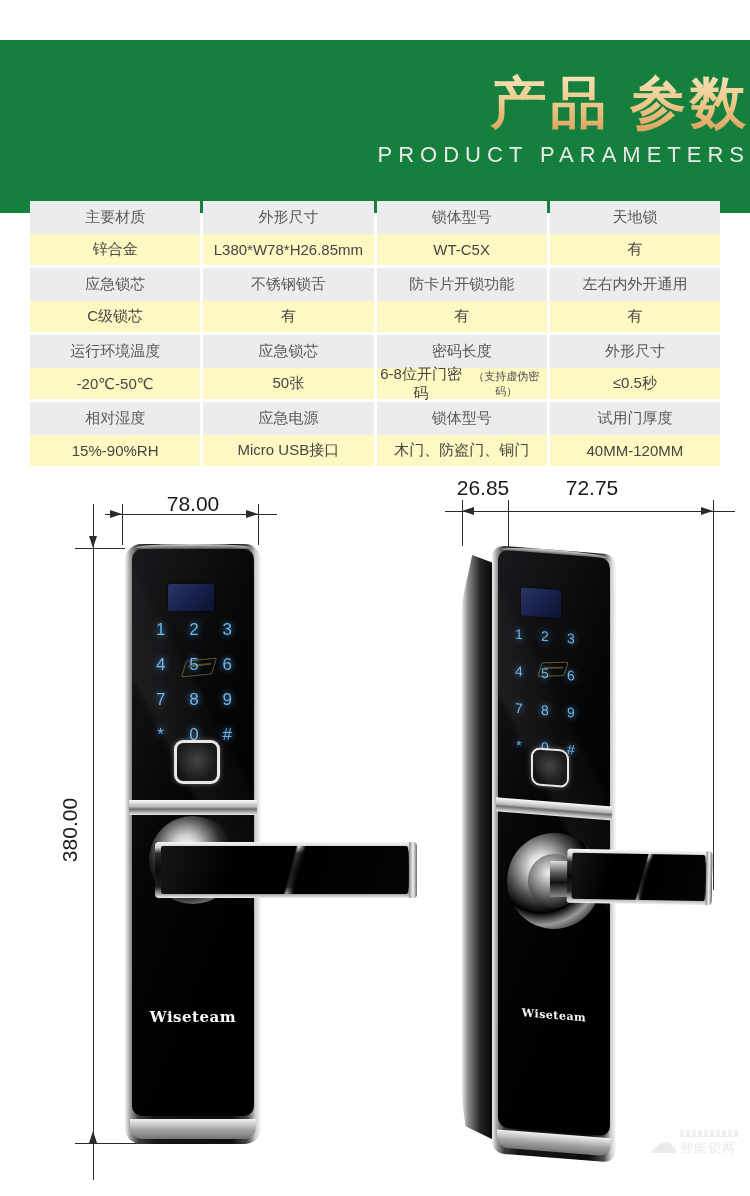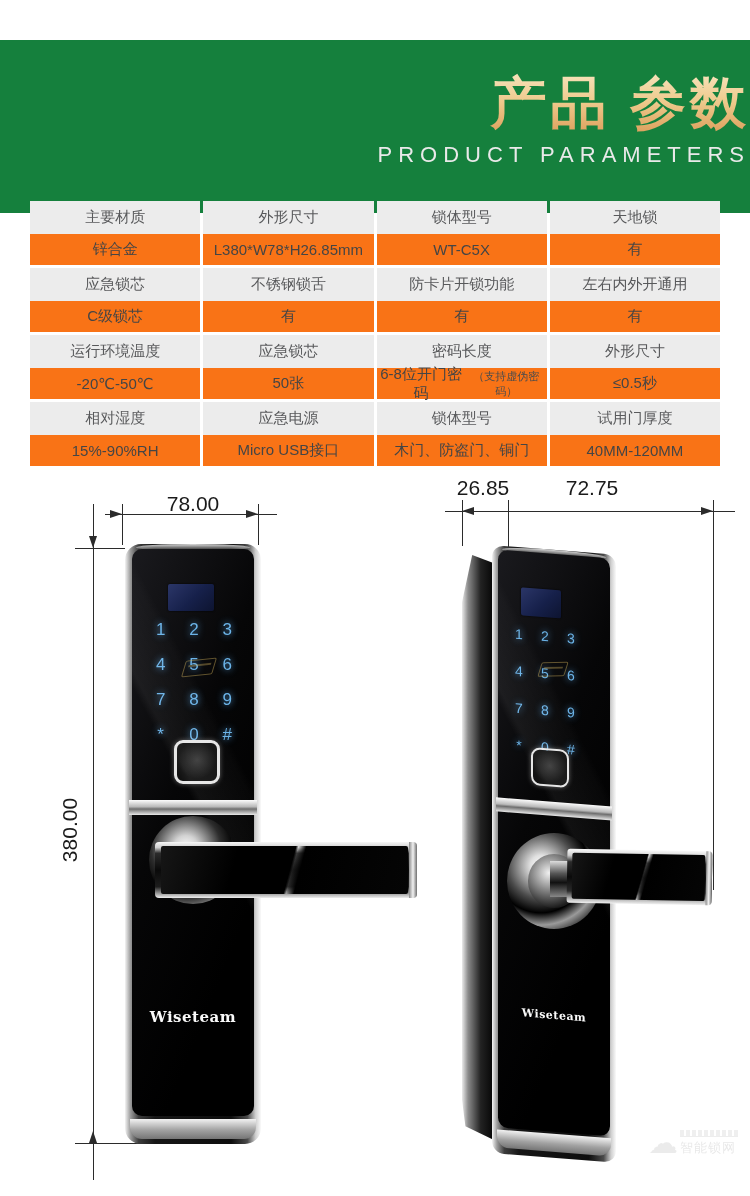--- a/index.html
+++ b/index.html
@@ -12,21 +12,21 @@
     background:linear-gradient(180deg,#f8e9c6 0%,#eec98b 48%,#d89550 100%);
     -webkit-background-clip:text;background-clip:text;color:transparent;display:inline-block;}
   .hdr-sub{margin-top:0px;font-size:22px;letter-spacing:6px;color:#e9e9e9;font-weight:normal;}
 
   
   .spec{position:absolute;left:30px;top:198px;width:690px;}
   .row{display:flex;column-gap:3px;}
   .label-row{margin-top:3px;}
   .cell{flex:1;display:flex;align-items:center;justify-content:center;text-align:center;}
   .label-cell{background:#ececec;height:33px;font-size:15px;color:#58595b;}
-  .value-cell{background:#f97316;height:31px;font-size:15px;color:#454545;}
+  .value-cell{background:#fef9c3;height:31px;font-size:15px;color:#454545;}
   .note{font-size:11px;color:#4c4c4c;margin-left:0;}
 
   
   .l{position:absolute;background:#2b2b2b;}
   .arr{position:absolute;width:0;height:0;border-style:solid;border-color:transparent;}
   .dim-label{position:absolute;font-size:21px;color:#1a1a1a;text-align:center;}
 
   
   .lockL{position:absolute;left:125px;top:544px;width:136px;height:600px;}
   .frame{position:absolute;inset:0;border-radius:16px;

